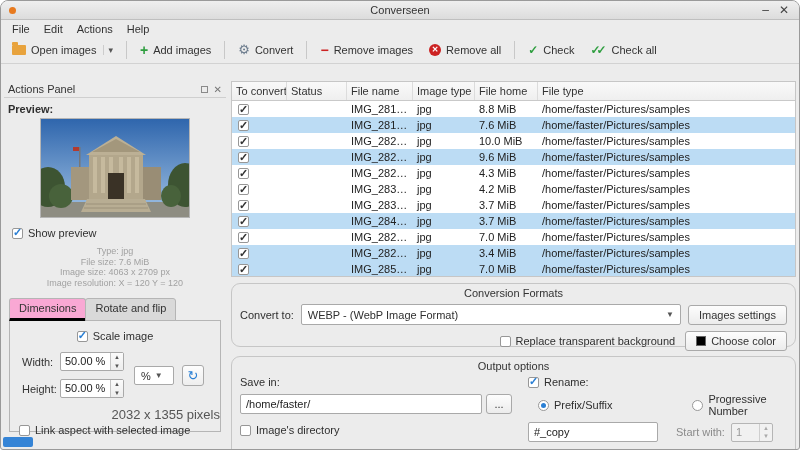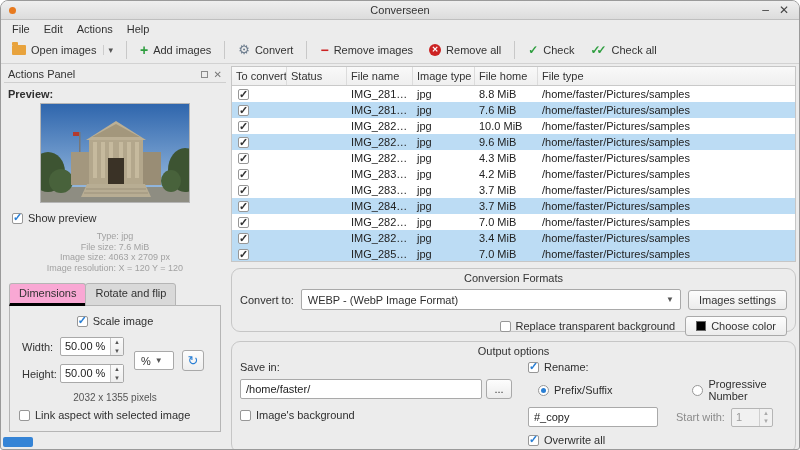--- a/index.html
+++ b/index.html
@@ -34,21 +34,21 @@
   .drop-arrow { font-size:9px; color:#555; padding-left:4px; border-left:1px solid #cccccc; margin-left:2px; }
   .icon-plus { color:#2e9e3f; font-weight:bold; font-size:14px; line-height:10px; }
   .icon-gear { color:#6b7b8c; font-size:13px; line-height:12px; }
   .icon-minus { color:#cc2222; font-weight:bold; font-size:14px; line-height:10px; }
   .icon-removeall { width:12px; height:12px; border-radius:50%; background:#cc2222; color:#fff;
                     font-size:8px; line-height:12px; text-align:center; display:inline-block; font-weight:bold; }
   .icon-check { color:#2e9e3f; font-weight:bold; font-size:12px; }
   .icon-checkall { color:#2e9e3f; font-weight:bold; font-size:12px; letter-spacing:-4px; padding-right:4px; }
 
   
-  .content { flex:1; display:flex; padding:2px 3px 3px 3px; gap:5px; min-height:0; }
+  .content { flex:1; display:flex; padding:2px 3px 3px 3px; gap:5px; min-height:0;margin-top:15px; }
 
   
   .left-panel { width:222px; flex:0 0 222px; display:flex; flex-direction:column; min-height:0; }
   .panel-title-row { height:17px; display:flex; align-items:center; border-bottom:1px solid #cfcfcf;
                      padding:0 4px; color:#333; }
   .dock-btns { margin-left:auto; display:flex; gap:6px; align-items:center; }
   .dock-float { width:7px; height:7px; border:1px solid #8a8a8a; display:inline-block; }
   .dock-close { font-size:10px; color:#777; line-height:9px; }
   .preview-label { font-weight:bold; margin:5px 0 3px 4px; }
   .preview-image { width:150px; height:100px; margin:0 auto; border:1px solid #b5b5b5; overflow:hidden; }
@@ -66,21 +66,21 @@
   .dim-label { position:absolute; color:#333; }
   .spin { display:inline-flex; border:1px solid #a9a9a9; background:#fff; border-radius:2px; height:19px; position:absolute; }
   .spin .val { padding:0 4px; line-height:17px; flex:1; color:#222; }
   .spin .sbtns { display:flex; flex-direction:column; border-left:1px solid #c4c4c4; width:13px; background:linear-gradient(#fbfbfb,#ededed); }
   .spin .sbtns span { flex:1; font-size:6px; line-height:8px; text-align:center; color:#555; }
   .unit-combo { position:absolute; display:flex; align-items:center; border:1px solid #a9a9a9; background:#fff;
                 border-radius:2px; height:19px; padding:0 3px 0 6px; gap:4px; }
   .unit-combo .ar { font-size:8px; color:#555; }
   .refresh-btn { position:absolute; width:22px; height:21px; border:1px solid #a9a9a9; border-radius:3px;
                  background:linear-gradient(#fdfdfd,#eeeeee); color:#2a7fd4; font-size:13px; text-align:center; line-height:19px; }
-  .pixels-info { position:absolute; left:0; right:0; text-align:center; color:#555; font-size:10px; }
+  .pixels-info { position:absolute; left:0; right:0; text-align:right; color:#555; font-size:13px; }
   .link-row { position:absolute; left:9px; }
 
   
   .cbx { width:11px; height:11px; border:1px solid #979797; background:#fff; border-radius:2px;
          display:inline-block; position:relative; flex:0 0 11px; }
   .cbx.checked::after { content:"✓"; position:absolute; left:0px; top:-3px; font-size:11px; font-weight:bold; color:#2a7fd4; }
   .cbx.dark.checked::after { color:#333; }
   .radio { width:11px; height:11px; border:1px solid #979797; background:#fff; border-radius:50%;
            display:inline-block; position:relative; flex:0 0 11px; }
   .radio.on::after { content:""; position:absolute; left:2px; top:2px; width:5px; height:5px; border-radius:50%; background:#2a7fd4; }
@@ -444,21 +444,21 @@
         <div class="gb-title">Output options</div>
         <div class="out-body">
           <div class="out-left">
             <span>Save in:</span>
             <div class="save-row">
               <div class="text-input">/home/faster/</div>
               <span class="btn browse-btn">...</span>
             </div>
             <label class="check-row" style="margin-top:4px;">
               <span class="cbx"></span>
-              <span>Image's background</span>
+              <span>Image's directory</span>
             </label>
           </div>
           <div class="out-right">
             <label class="check-row">
               <span class="cbx checked"></span>
               <span>Rename:</span>
             </label>
             <div class="radio-row">
               <label class="check-row">
                 <span class="radio on"></span>

